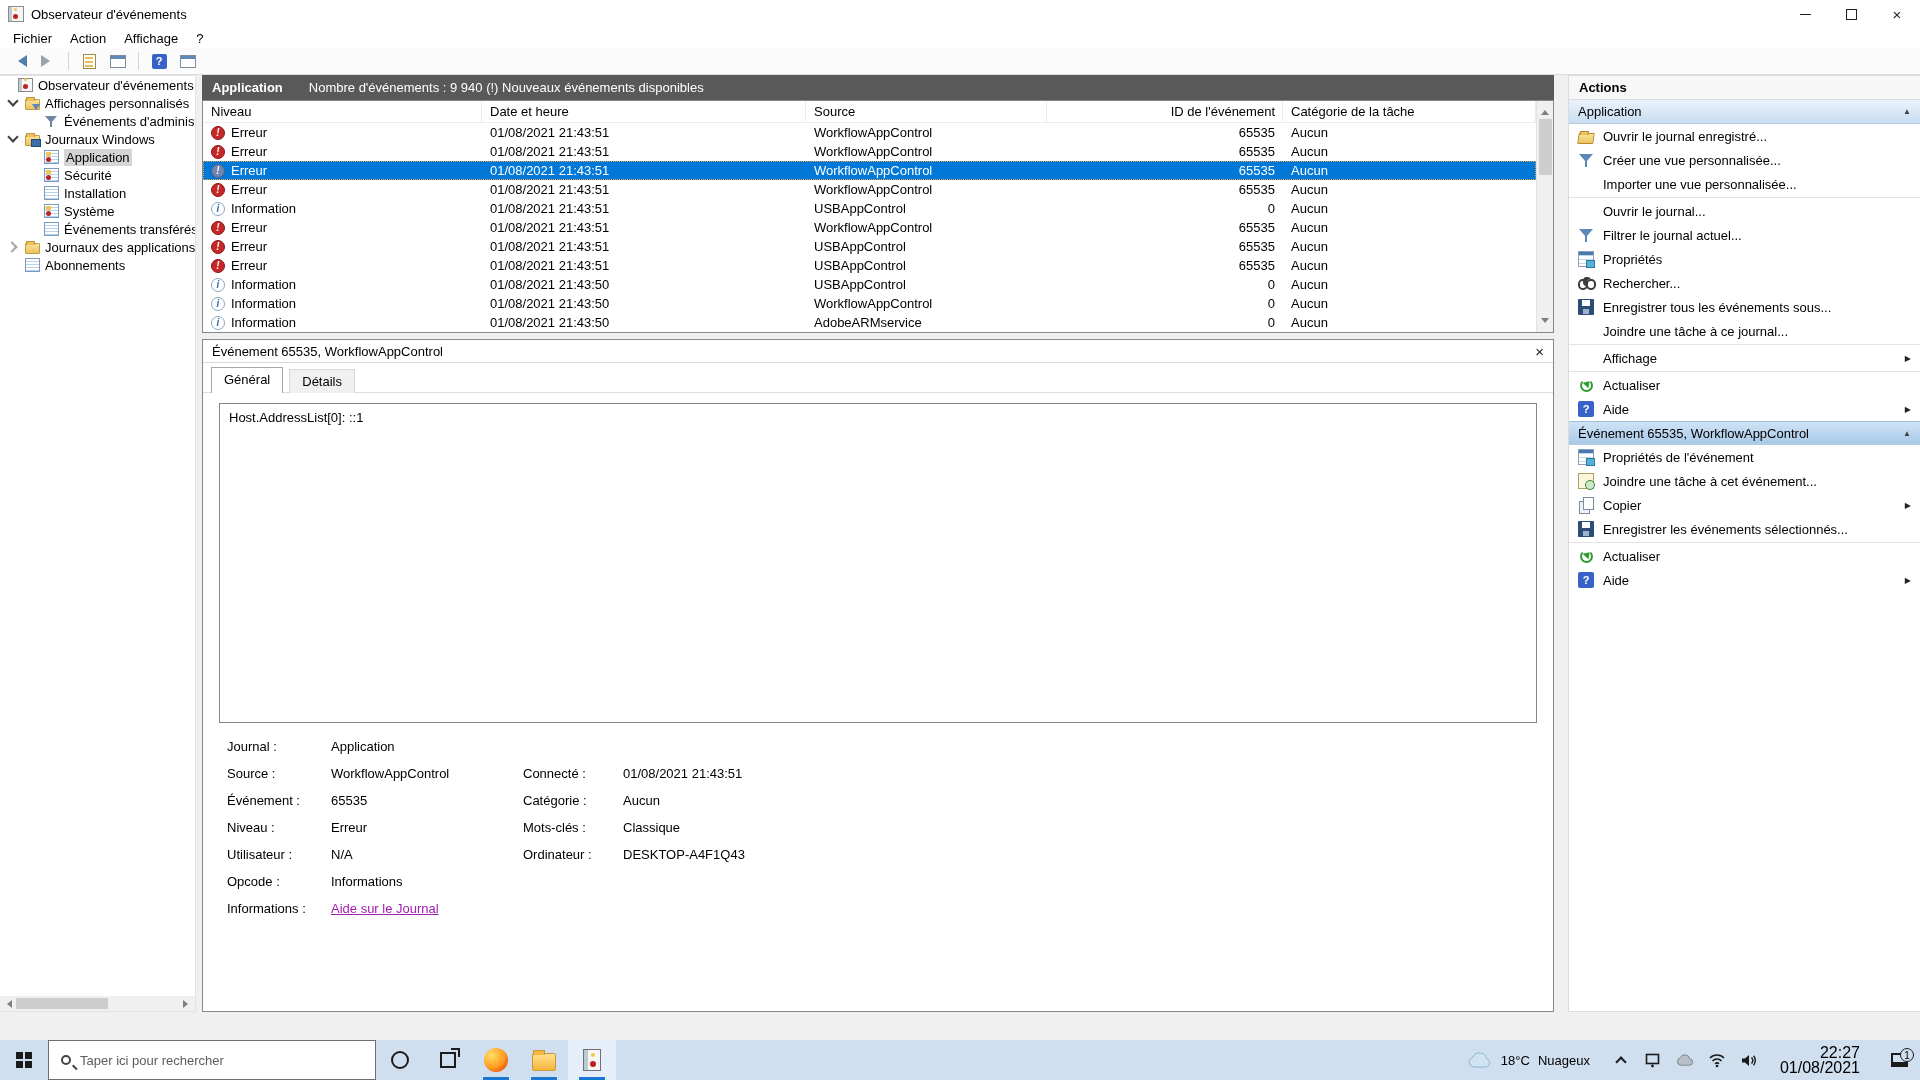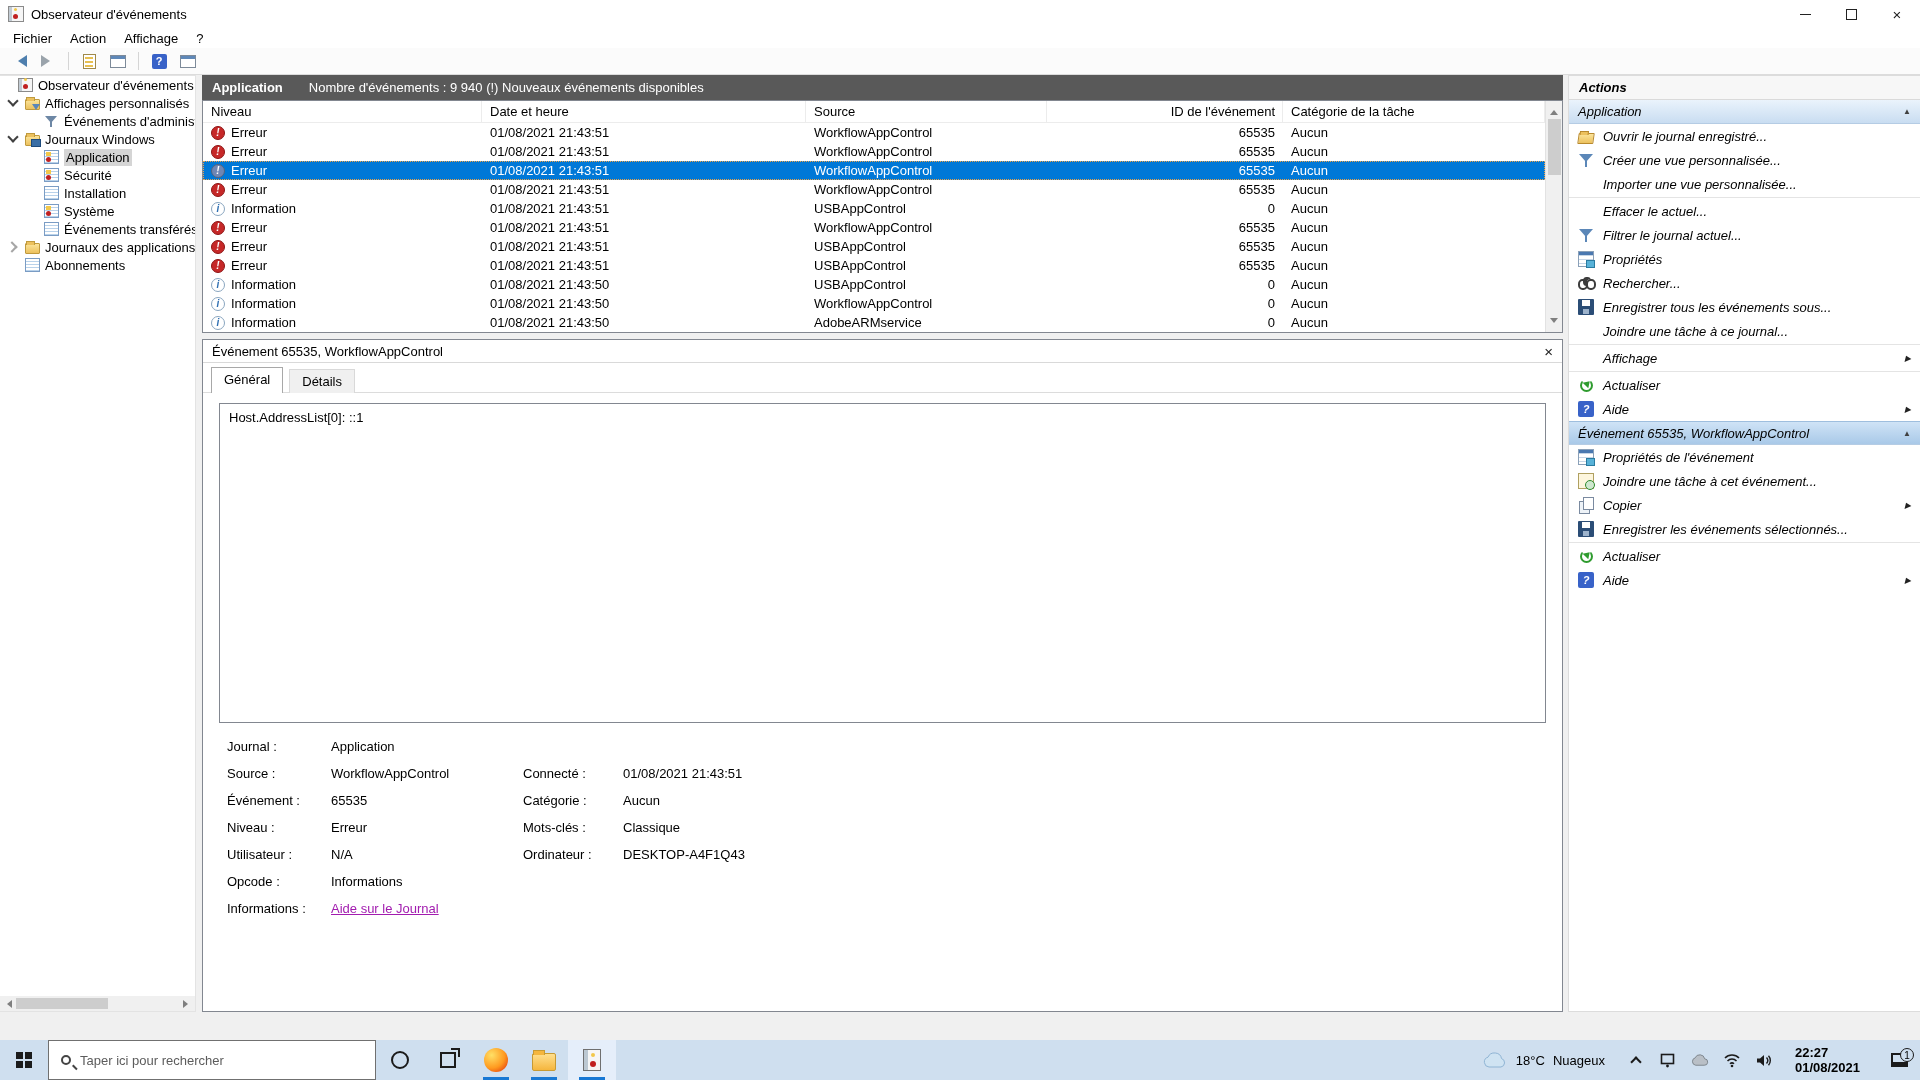--- a/index.html
+++ b/index.html
@@ -29,21 +29,21 @@
   .mini-win::before { content:""; position:absolute; left:0; top:0; right:0; height:3px; background:#5f88b8; }
   .mini-doc { width:13px; height:15px; background:#fff; border:1px solid #a08a4a; position:relative; }
   .mini-doc::before { content:""; position:absolute; left:1px; top:2px; width:8px; height:2px; background:#e8c050; box-shadow:0 4px 0 #e8c050, 0 8px 0 #e8c050; }
   .help-sq { width:15px; height:15px; background:#3862c8; color:#fff; font-weight:bold; font-size:11px;
              display:flex; align-items:center; justify-content:center; border-radius:2px; }
 
   
   .content { flex:1; display:flex; min-height:0; padding-bottom:28px; }
   .tree { width:196px; background:#fff; border:1px solid #e3e3e3; border-left:none; position:relative; overflow:hidden; flex:none; }
   .center { flex:1; margin-left:6px; display:flex; flex-direction:column; min-width:0; }
-  .actions { width:352px; margin-left:5px; background:#fff; border:1px solid #dcdcdc; border-right:none; display:flex; flex-direction:column; flex:none;font-style:italic; }
+  .actions { width:352px; margin-left:14px; background:#fff; border:1px solid #dcdcdc; border-right:none; display:flex; flex-direction:column; flex:none; }
 
   
   .t-item { height:18px; display:flex; align-items:center; gap:5px; white-space:nowrap; overflow:hidden; }
   .t-item.lvl0 { padding-left:18px; }
   .t-item.lvl1 { padding-left:6px; }
   .t-item.lvl2 { padding-left:44px; }
   .t-item.selected .t-label { background:#d5d5d5; padding:1px 2px; }
   .exp { width:14px; height:10px; display:flex; align-items:center; justify-content:center; flex:none; }
   .exp-open::before { content:""; width:6px; height:6px; border-right:2px solid #404040; border-bottom:2px solid #404040; transform:rotate(45deg); margin-top:-4px; }
   .exp-closed::before { content:""; width:6px; height:6px; border-right:2px solid #a6a6a6; border-bottom:2px solid #a6a6a6; transform:rotate(-45deg); margin-left:-2px; }
@@ -158,21 +158,21 @@
   .firefox { width:24px; height:24px; border-radius:50%; background:radial-gradient(circle at 32% 30%, #ffe066, #ff9a1f 55%, #e8490f 85%); }
   .folder-tk { width:24px; height:18px; background:linear-gradient(#ffdf8e,#f5b63e); border:1px solid #c79a33; border-radius:2px; position:relative; margin-top:3px; }
   .folder-tk::before { content:""; position:absolute; left:0; top:-4px; width:10px; height:4px; background:#f5b63e; border:1px solid #c79a33; border-bottom:none; }
   .ev-tk { width:18px; height:22px; background:#f6f6f6; border:1px solid #707070; position:relative; }
   .ev-tk::before { content:""; position:absolute; left:0; top:0; bottom:0; width:4px; background:#bcc8d2; }
   .ev-tk::after { content:""; position:absolute; left:6px; bottom:3px; width:6px; height:6px; border-radius:50%; background:#c02020; box-shadow:0 -9px 0 -1px #f2c84b; }
   .tk-right { margin-left:auto; display:flex; align-items:center; gap:14px; padding-right:4px; }
   .weather { display:flex; align-items:center; gap:8px; padding-right:8px; }
   .tray-ic { width:18px; height:18px; display:flex; align-items:center; justify-content:center; }
   .chev-up { width:8px; height:8px; border-left:2px solid #1b1b1b; border-top:2px solid #1b1b1b; transform:rotate(45deg); margin-top:4px; }
-  .clock { text-align:left; line-height:15px; font-size:13px; padding:0 8px;font-weight:bold; }
+  .clock { text-align:right; line-height:15px; font-size:16px; padding:0 8px; }
   .notif { width:34px; display:flex; align-items:center; justify-content:center; position:relative; }
   .notif-box { width:17px; height:14px; border:2px solid #1b1b1b; border-bottom-width:5px; }
   .notif-badge { position:absolute; right:2px; bottom:5px; width:14px; height:14px; border:1.5px solid #1b1b1b; border-radius:50%;
                  background:#cfdfef; font-size:10px; display:flex; align-items:center; justify-content:center; }
 </style>
 </head>
 <body>
 
 <div class="screen">
   <div class="window">
@@ -476,21 +476,21 @@
           <span class="ic ic-filter"></span>
           <span>Créer une vue personnalisée...</span>
         </div>
         <div class="a-item">
           <span class="ic ic-none"></span>
           <span>Importer une vue personnalisée...</span>
         </div>
         <div class="a-sep"></div>
         <div class="a-item">
           <span class="ic ic-none"></span>
-          <span>Effacer le actuel...</span>
+          <span>Ouvrir le journal...</span>
         </div>
         <div class="a-item">
           <span class="ic ic-filter"></span>
           <span>Filtrer le journal actuel...</span>
         </div>
         <div class="a-item">
           <span class="ic ic-props"></span>
           <span>Propriétés</span>
         </div>
         <div class="a-item">

